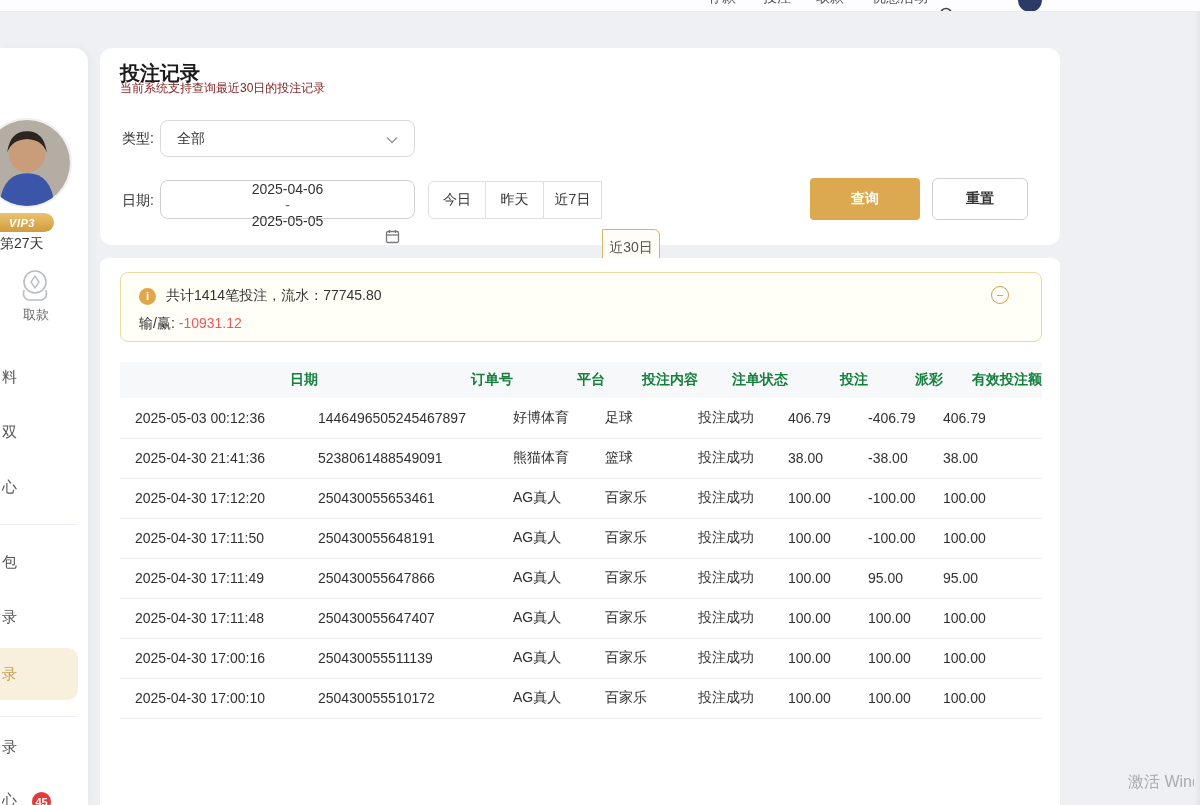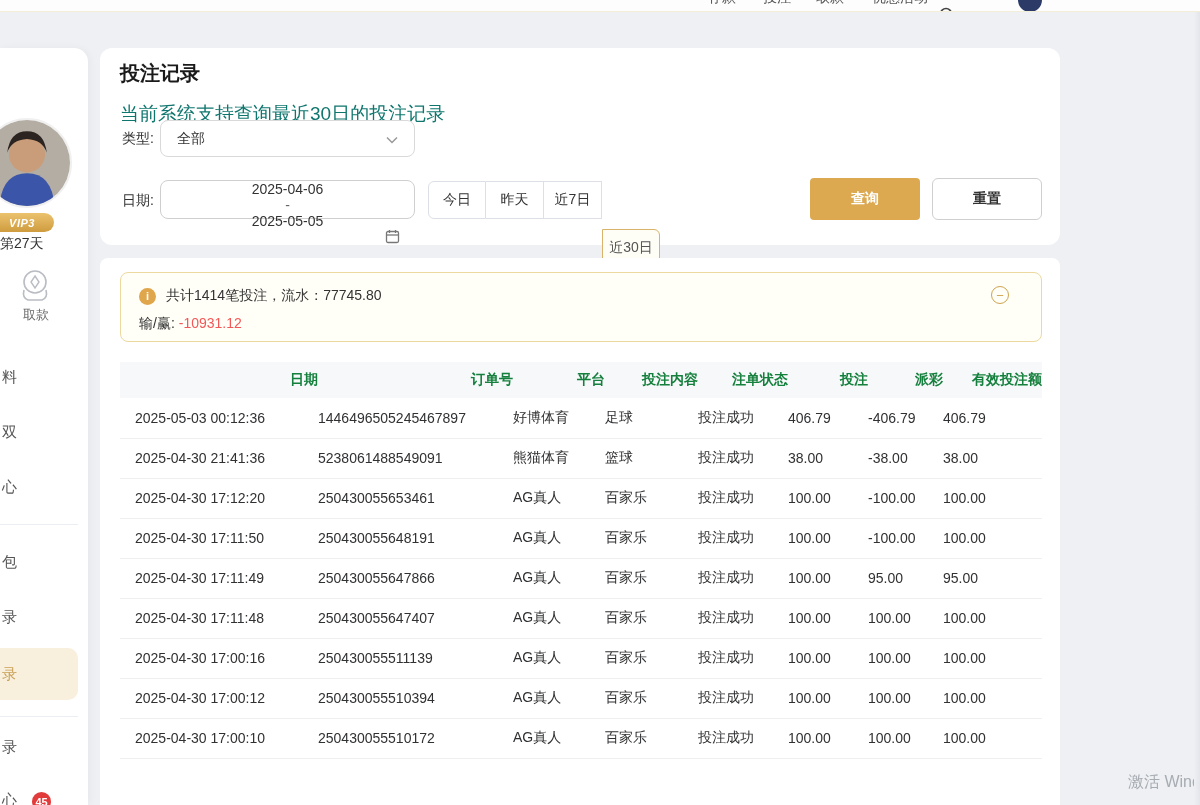--- a/index.html
+++ b/index.html
@@ -38,42 +38,42 @@
   .side-sel-bg { position:absolute; left:-12px; top:600px; width:90px; height:52px;
     background:#f8efdc; border-radius:10px; }
   .side-divider { position:absolute; left:-10px; width:88px; height:1px; background:#ebeef2; }
   .side-badge { position:absolute; left:32px; top:744px; width:19px; height:19px;
     border-radius:50%; background:#e23b3b; color:#fff; font-size:11px; font-weight:bold;
     display:flex; align-items:center; justify-content:center; }
   
   .filter-card { position:absolute; left:100px; top:48px; width:960px; height:197px;
     background:#fff; border-radius:12px; }
   .page-title { position:absolute; left:20px; top:12px; font-size:20px; font-weight:bold; color:#1a1a1a; }
-  .page-subtitle { position:absolute; left:20px; top:53px; font-size:19px; color:#0f766e; }
+  .page-subtitle { position:absolute; left:20px; top:32px; font-size:12px; color:#7f1d1d; }
   .lbl { position:absolute; font-size:14px; color:#333; }
   .type-select { position:absolute; left:60px; top:72px; width:255px; height:37px;
     border:1px solid #d9d9d9; border-radius:8px; background:#fff;
     display:flex; align-items:center; padding:0 16px; font-size:14px; color:#333; cursor:pointer; }
   .type-select .chev { margin-left:auto; color:#999; }
   .date-box { position:absolute; left:60px; top:132px; width:255px; height:39px;
     border:1px solid #cfcfcf; border-radius:8px; background:#fff;
     display:flex; align-items:center; padding:0 14px; font-size:14px; color:#333; cursor:pointer;flex-direction:column; }
   .date-box .sep { margin:0 14px; color:#666; }
   .date-box .cal { margin-left:auto; }
   .quick-group { position:absolute; left:328px; top:133px; height:38px; display:flex; }
   .quick-btn { width:58px; height:38px; background:#fff; border:1px solid #dcdfe6;
     border-left:none; font-size:14px; color:#333; display:flex; align-items:center;
     justify-content:center; cursor:pointer; }
   .quick-btn:first-child { border-left:1px solid #dcdfe6; border-radius:6px 0 0 6px; }
   .quick-btn:last-child { border-radius:0 6px 6px 0; }
   .quick-btn.selected { border:1px solid #d9b36a; background:#fffef6; color:#555;margin-top:48px; }
   .btn-search { position:absolute; left:710px; top:130px; width:110px; height:42px;
     background:#dca950; border:none; border-radius:4px; color:#fff; font-size:14px;
     font-weight:bold; cursor:pointer; font-family:inherit; }
-  .btn-reset { position:absolute; left:832px; top:130px; width:110px; height:42px;
+  .btn-reset { position:absolute; left:832px; top:130px; width:96px; height:42px;
     background:#fff; border:1px solid #cfcfcf; border-radius:6px; color:#333;
     font-size:14px; font-weight:bold; cursor:pointer; font-family:inherit; }
   
   .table-card { position:absolute; left:100px; top:258px; width:960px; height:560px;
     background:#fff; border-radius:8px; }
   .summary-box { position:absolute; left:20px; top:14px; width:922px; height:70px;
     border:1px solid #ecd9a0; border-radius:8px; background:#fffef7; }
   .summary-line1 { position:absolute; left:18px; top:14px; display:flex; align-items:center;
     font-size:14px; color:#333; }
   .info-icon { width:17px; height:17px; border-radius:50%; background:#e0a64b; color:#fff;
@@ -295,30 +295,20 @@
           <td>2025-04-30 17:00:16</td>
           <td>250430055511139</td>
           <td>AG真人</td>
           <td>百家乐</td>
           <td>投注成功</td>
           <td>100.00</td>
           <td class="payout-win">100.00</td>
           <td>100.00</td>
         </tr>
         <tr>
-          <td>2025-04-30 17:00:12</td>
-          <td>250430055510394</td>
-          <td>AG真人</td>
-          <td>百家乐</td>
-          <td>投注成功</td>
-          <td>100.00</td>
-          <td class="payout-win">100.00</td>
-          <td>100.00</td>
-        </tr>
-        <tr>
           <td>2025-04-30 17:00:10</td>
           <td>250430055510172</td>
           <td>AG真人</td>
           <td>百家乐</td>
           <td>投注成功</td>
           <td>100.00</td>
           <td class="payout-win">100.00</td>
           <td>100.00</td>
         </tr>
       </tbody>

